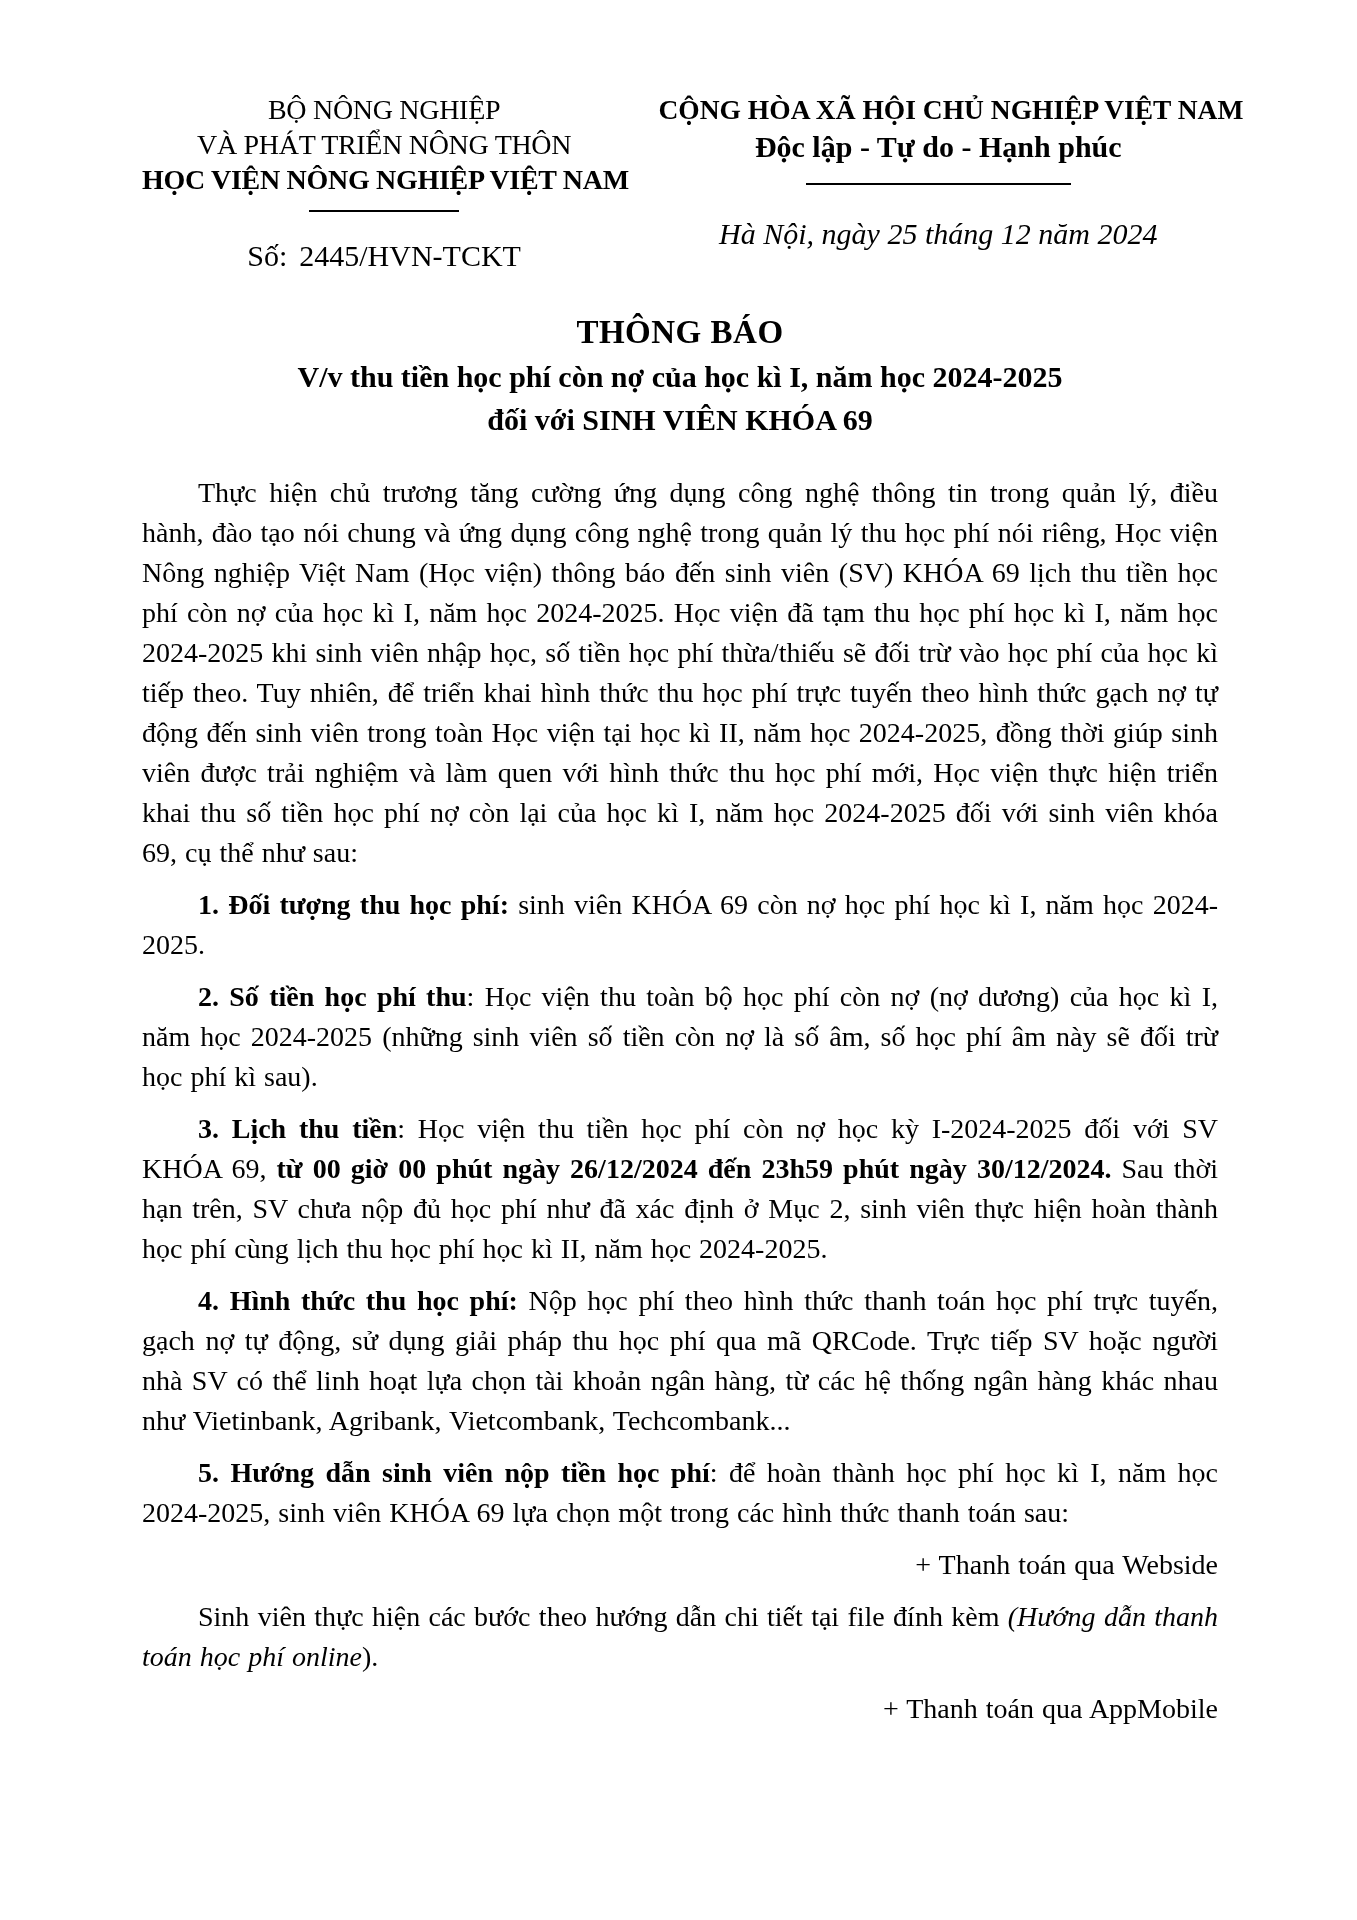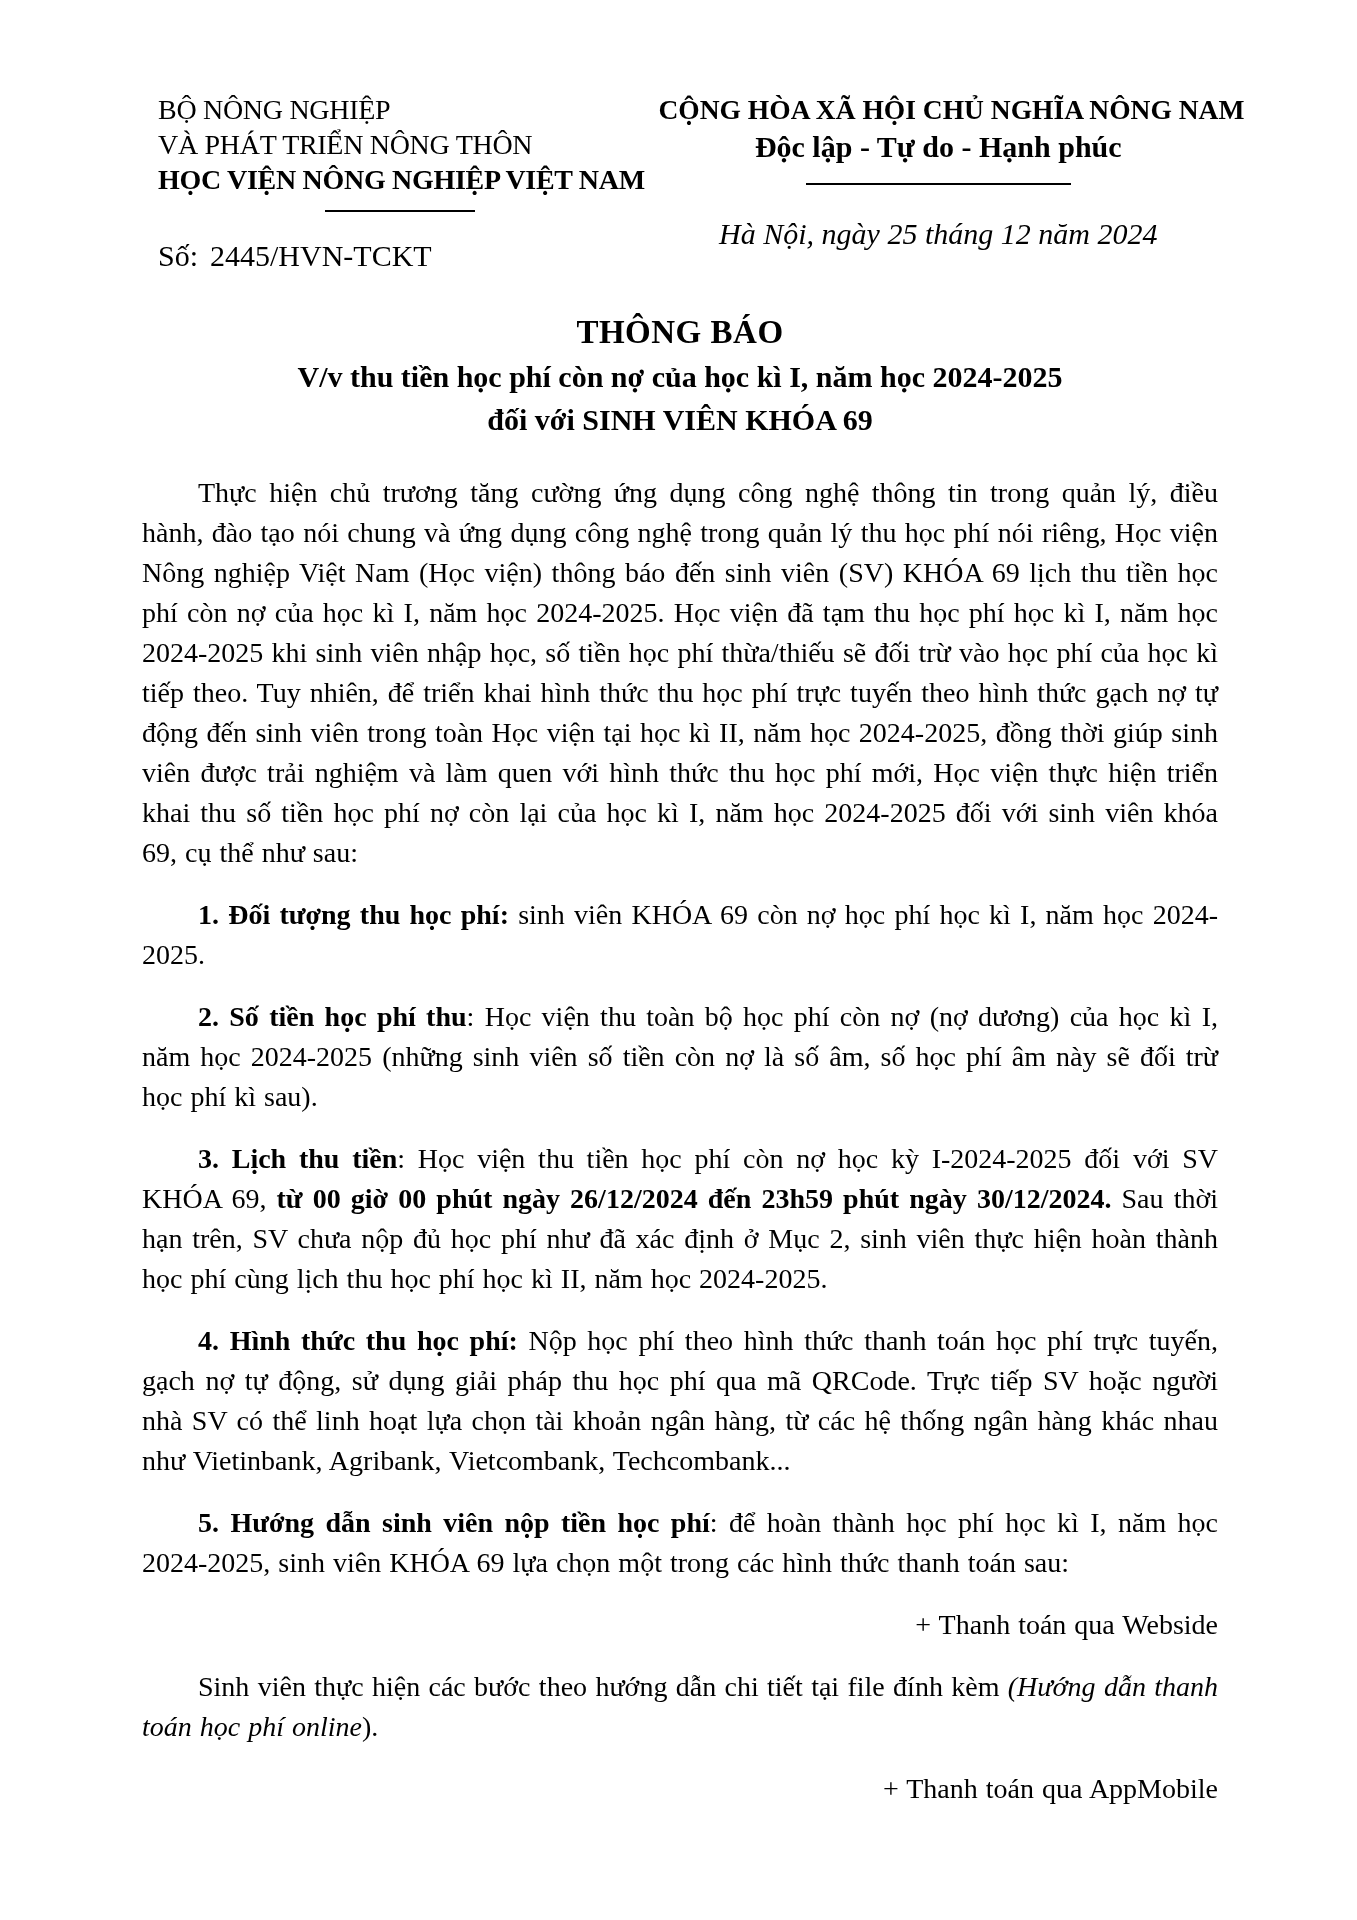--- a/index.html
+++ b/index.html
@@ -22,21 +22,21 @@
     background: #ffffff;
   }
   
   .header {
     display: flex;
     justify-content: space-between;
     align-items: flex-start;
   }
   .header-left {
     width: 45%;
-    margin-left: 16px;
+    text-align: center;
   }
   .header-right {
     width: 52%;
     text-align: center;
   }
   .agency-line {
     font-size: 28px;
     line-height: 35px;
     letter-spacing: -0.3px;
     white-space: nowrap;
@@ -91,21 +91,21 @@
   }
   
   .doc-body {
     margin-top: 32px;
   }
   .para {
     font-size: 28px;
     line-height: 40px;
     text-align: justify;
     text-indent: 56px;
-    margin: 22px 0;
+    margin: 12px 0;
     word-spacing: 1px;
   }
   .para.list-item {
     text-align: right;
     margin: 0;
   }
   .seg-bold   { font-weight: bold; }
   .seg-italic { font-style: italic; }
 </style>
 </head>
@@ -117,21 +117,21 @@
     <div class="header-left">
       <div class="agency-line">BỘ NÔNG NGHIỆP</div>
       <div class="agency-line">VÀ PHÁT TRIỂN NÔNG THÔN</div>
       <div class="agency-line bold">HỌC VIỆN NÔNG NGHIỆP VIỆT NAM</div>
       <div class="rule rule-left"></div>
       <div class="doc-number">
         <span>Số:</span><span class="num">2445/HVN-TCKT</span>
       </div>
     </div>
     <div class="header-right">
-      <div class="motto-line1">CỘNG HÒA XÃ HỘI CHỦ NGHĨA NÔNG NAM</div>
+      <div class="motto-line1">CỘNG HÒA XÃ HỘI CHỦ NGHIỆP VIỆT NAM</div>
       <div class="motto-line2">Độc lập - Tự do - Hạnh phúc</div>
       <div class="rule rule-right"></div>
       <div class="date-line">Hà Nội, ngày 25 tháng 12 năm 2024</div>
     </div>
   </div>
 
   <div class="title-block">
     <div class="doc-title">THÔNG BÁO</div>
     <div class="doc-subtitle">V/v thu tiền học phí còn nợ của học kì I, năm học 2024-2025</div>
     <div class="doc-subtitle">đối với SINH VIÊN KHÓA 69</div>

